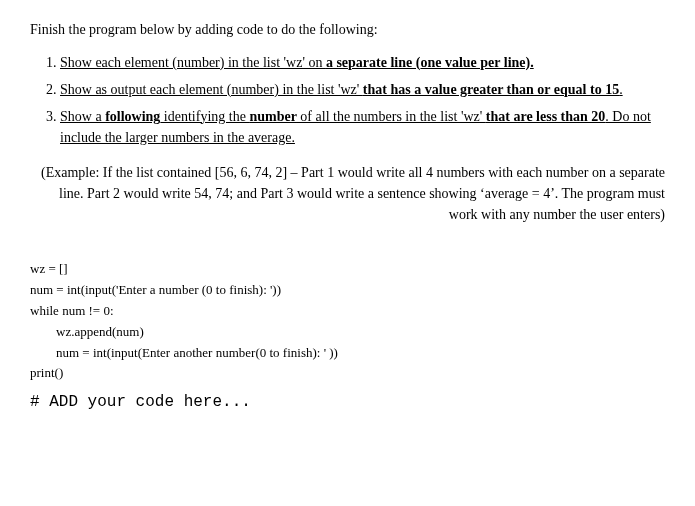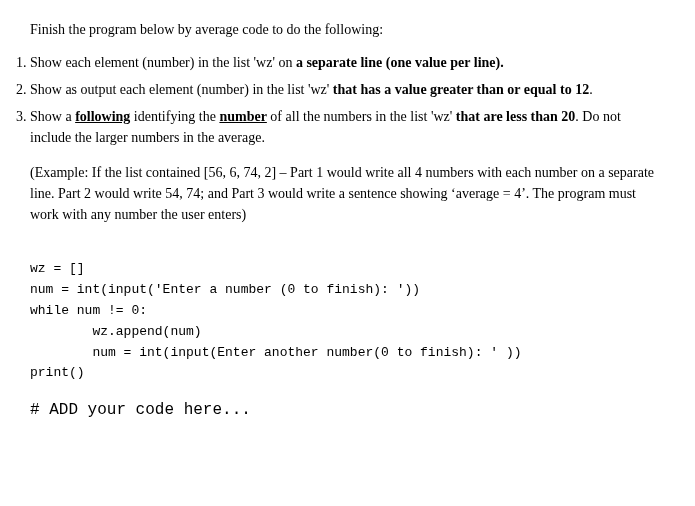--- a/index.html
+++ b/index.html
@@ -17,38 +17,41 @@
       min-height: 506px;
       padding: 20px 30px;
     }
 
     .intro-text {
       margin-bottom: 12px;
       line-height: 1.4;
     }
 
     ol {
+      margin-left: 30px;
       margin-bottom: 14px;
+      text-decoration: underline;
     }
 
     ol li {
       margin-bottom: 6px;
       line-height: 1.5;
     }
 
     .example-block {
       margin-bottom: 14px;
       line-height: 1.5;
+      text-align: right;
     }
 
     .code-block {
-      font-family: Liberation Mono, monospace;
+      font-family: Liberation Serif, serif;
       font-size: 13px;
       line-height: 1.6;
-      margin-bottom: 14px;
+      margin-bottom: 6px;
       white-space: pre;
     }
 
     .code-comment {
       font-family: 'Courier New', Courier, monospace;
       font-size: 16px;
       line-height: 1.6;
     }
 
     b {
@@ -56,28 +59,28 @@
     }
 
     .underline-bold {
       font-weight: bold;
       text-decoration: underline;
     }
   </style>
 </head>
 <body>
 
-<p class="intro-text">Finish the program below by average code to do the following:</p>
+<p class="intro-text">Finish the program below by adding code to do the following:</p>
 
 <ol>
   <li>
     Show each element (number) in the list 'wz' on <b>a separate line (</b><b>one value per line).</b>
   </li>
   <li>
-    Show as output each element (number) in the list 'wz' <b>that has a value greater than or equal to 12</b>.
+    Show as output each element (number) in the list 'wz' <b>that has a value greater than or equal to 15</b>.
   </li>
   <li>
     Show a <span class="underline-bold">following</span> identifying the <span class="underline-bold">number</span> of all the numbers in the list 'wz' <b>that are less than 20</b>. Do not include the larger numbers in the average.
   </li>
 </ol>
 
 <div class="example-block">
   <p>(Example: If the list contained [56, 6, 74, 2] – Part 1 would write all 4 numbers with each number on a separate line. Part 2 would write 54, 74; and Part 3 would write a sentence showing ‘average = 4’. The program must work with any number the user enters)</p>
 </div>
 

